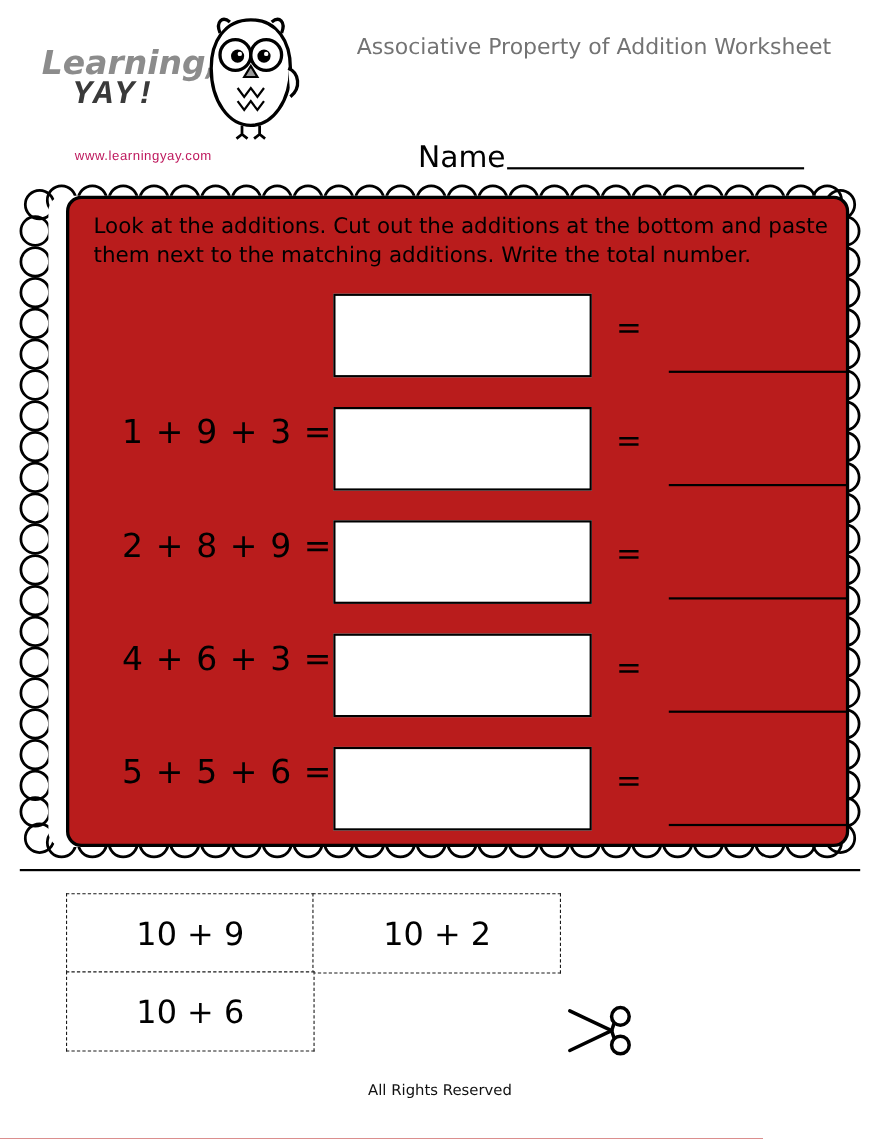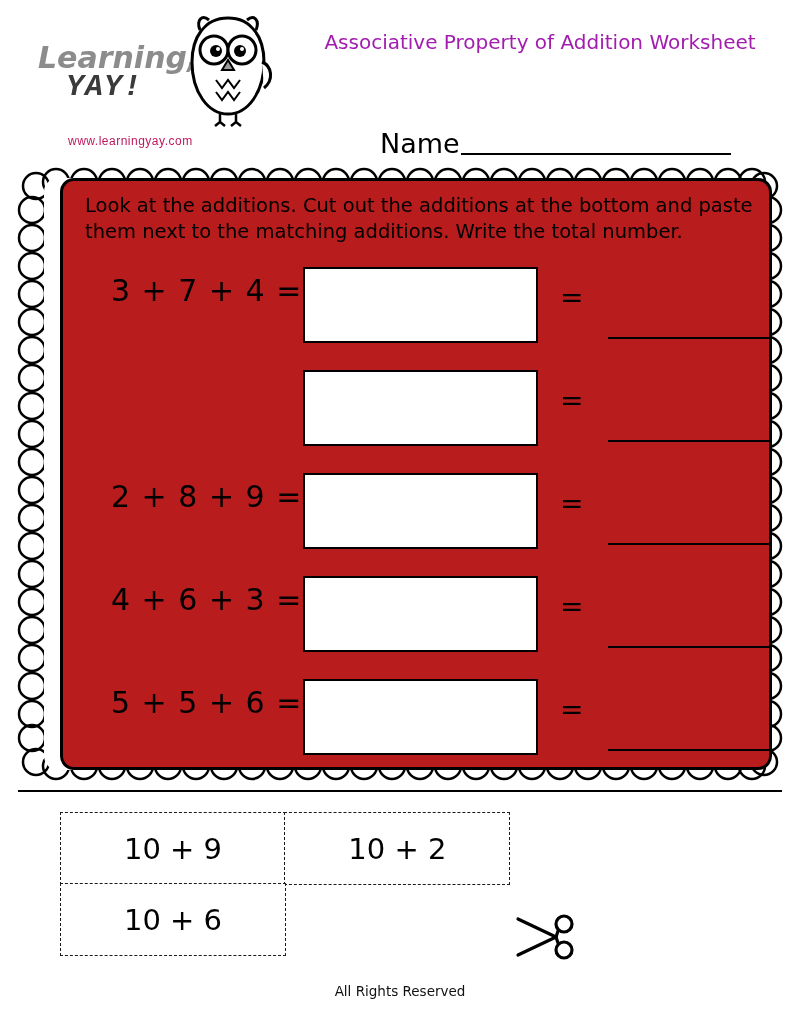--- a/index.html
+++ b/index.html
@@ -66,21 +66,21 @@
   }
 
   .worksheet-title {
     position: absolute;
     left: 300px;
     top: 30px;
     width: 480px;
     text-align: center;
     font-size: 20px;
     font-family: "DejaVu Sans", sans-serif;
-    color: #a21caf;
+    color: #737373;
   }
   .name-line {
     position: absolute;
     left: 380px;
     top: 128px;
     font-size: 27px;
     font-family: "DejaVu Sans", sans-serif;
     letter-spacing: 0px;
   }
   .name-underline {
@@ -383,27 +383,27 @@
 
     <rect x="28" y="12" width="712" height="592" rx="14" fill="#ffffff"></rect>
   </svg>
 
   <div class="panel-inner">
     <div class="instructions">Look at the additions. Cut out the additions at the bottom and paste them next to the matching additions. Write the total number.</div>
 
     <div class="problems">
 
       <div class="problem-row">
-        <div class="expr">3 + 7 + 4 =</div>
         <div class="paste-box"></div>
         <div class="eq2">=</div>
         <div class="answer-line"></div>
       </div>
 
       <div class="problem-row">
+        <div class="expr">1 + 9 + 3 =</div>
         <div class="paste-box"></div>
         <div class="eq2">=</div>
         <div class="answer-line"></div>
       </div>
 
       <div class="problem-row">
         <div class="expr">2 + 8 + 9 =</div>
         <div class="paste-box"></div>
         <div class="eq2">=</div>
         <div class="answer-line"></div>

